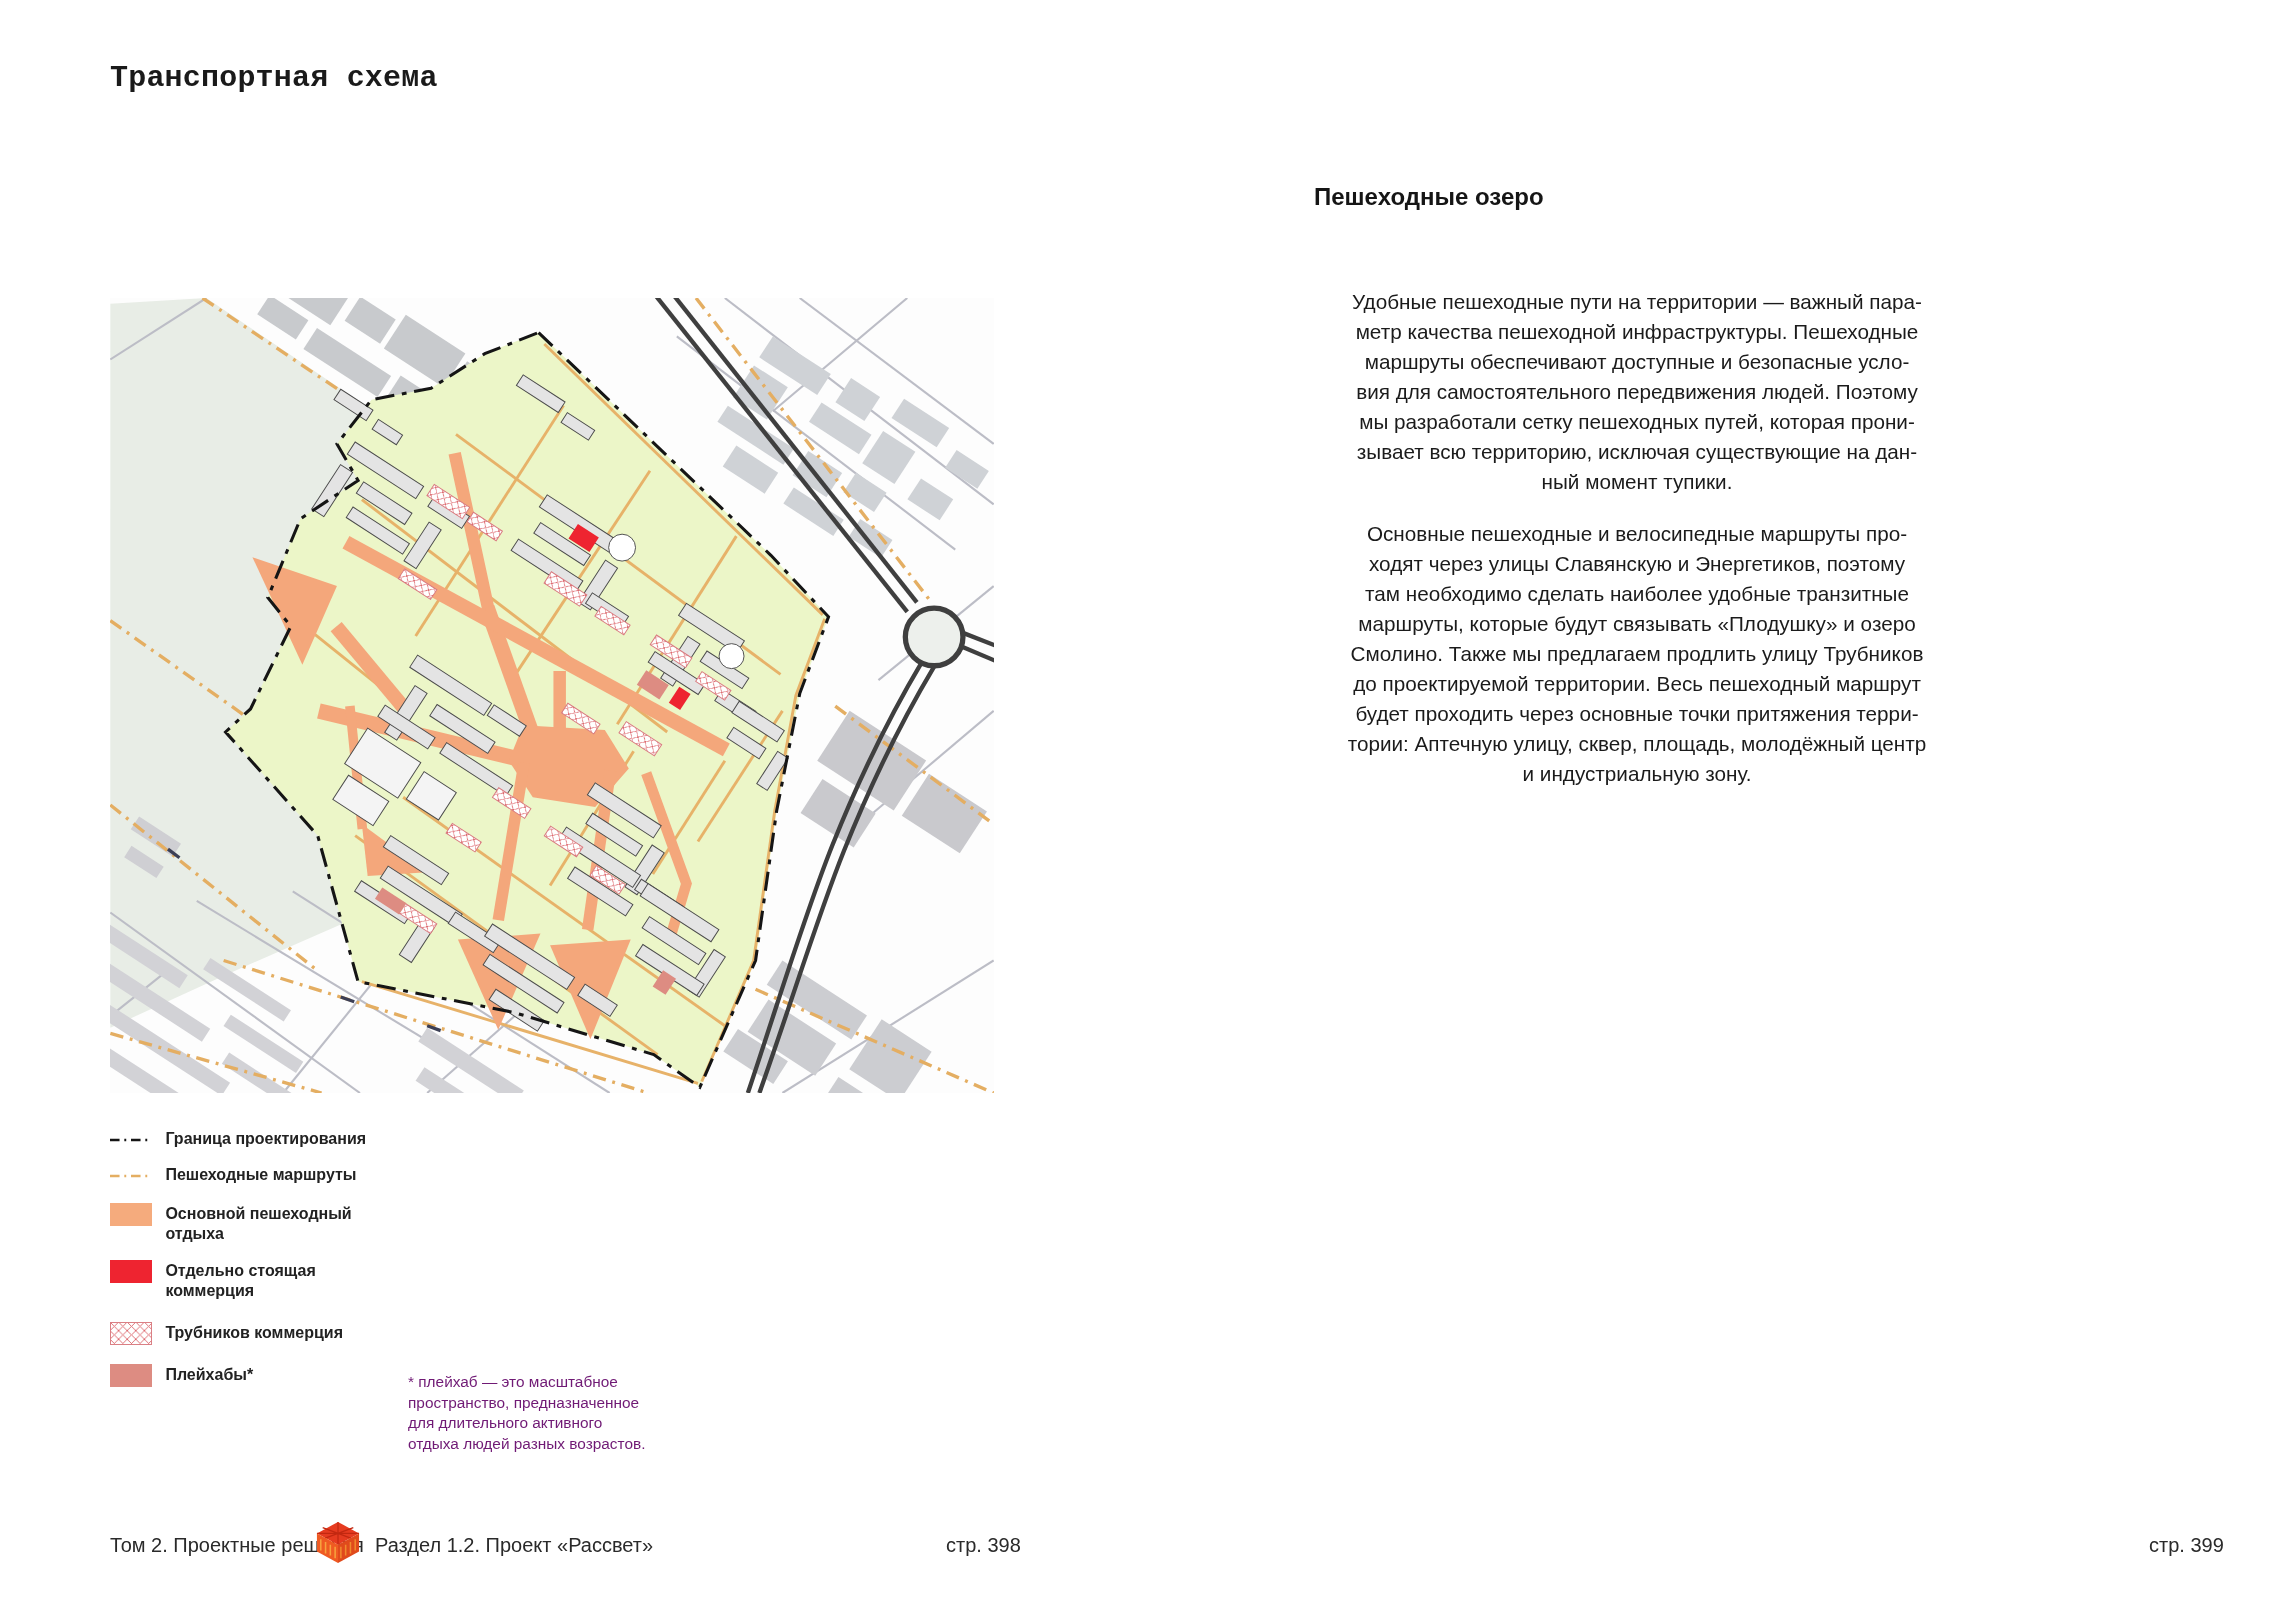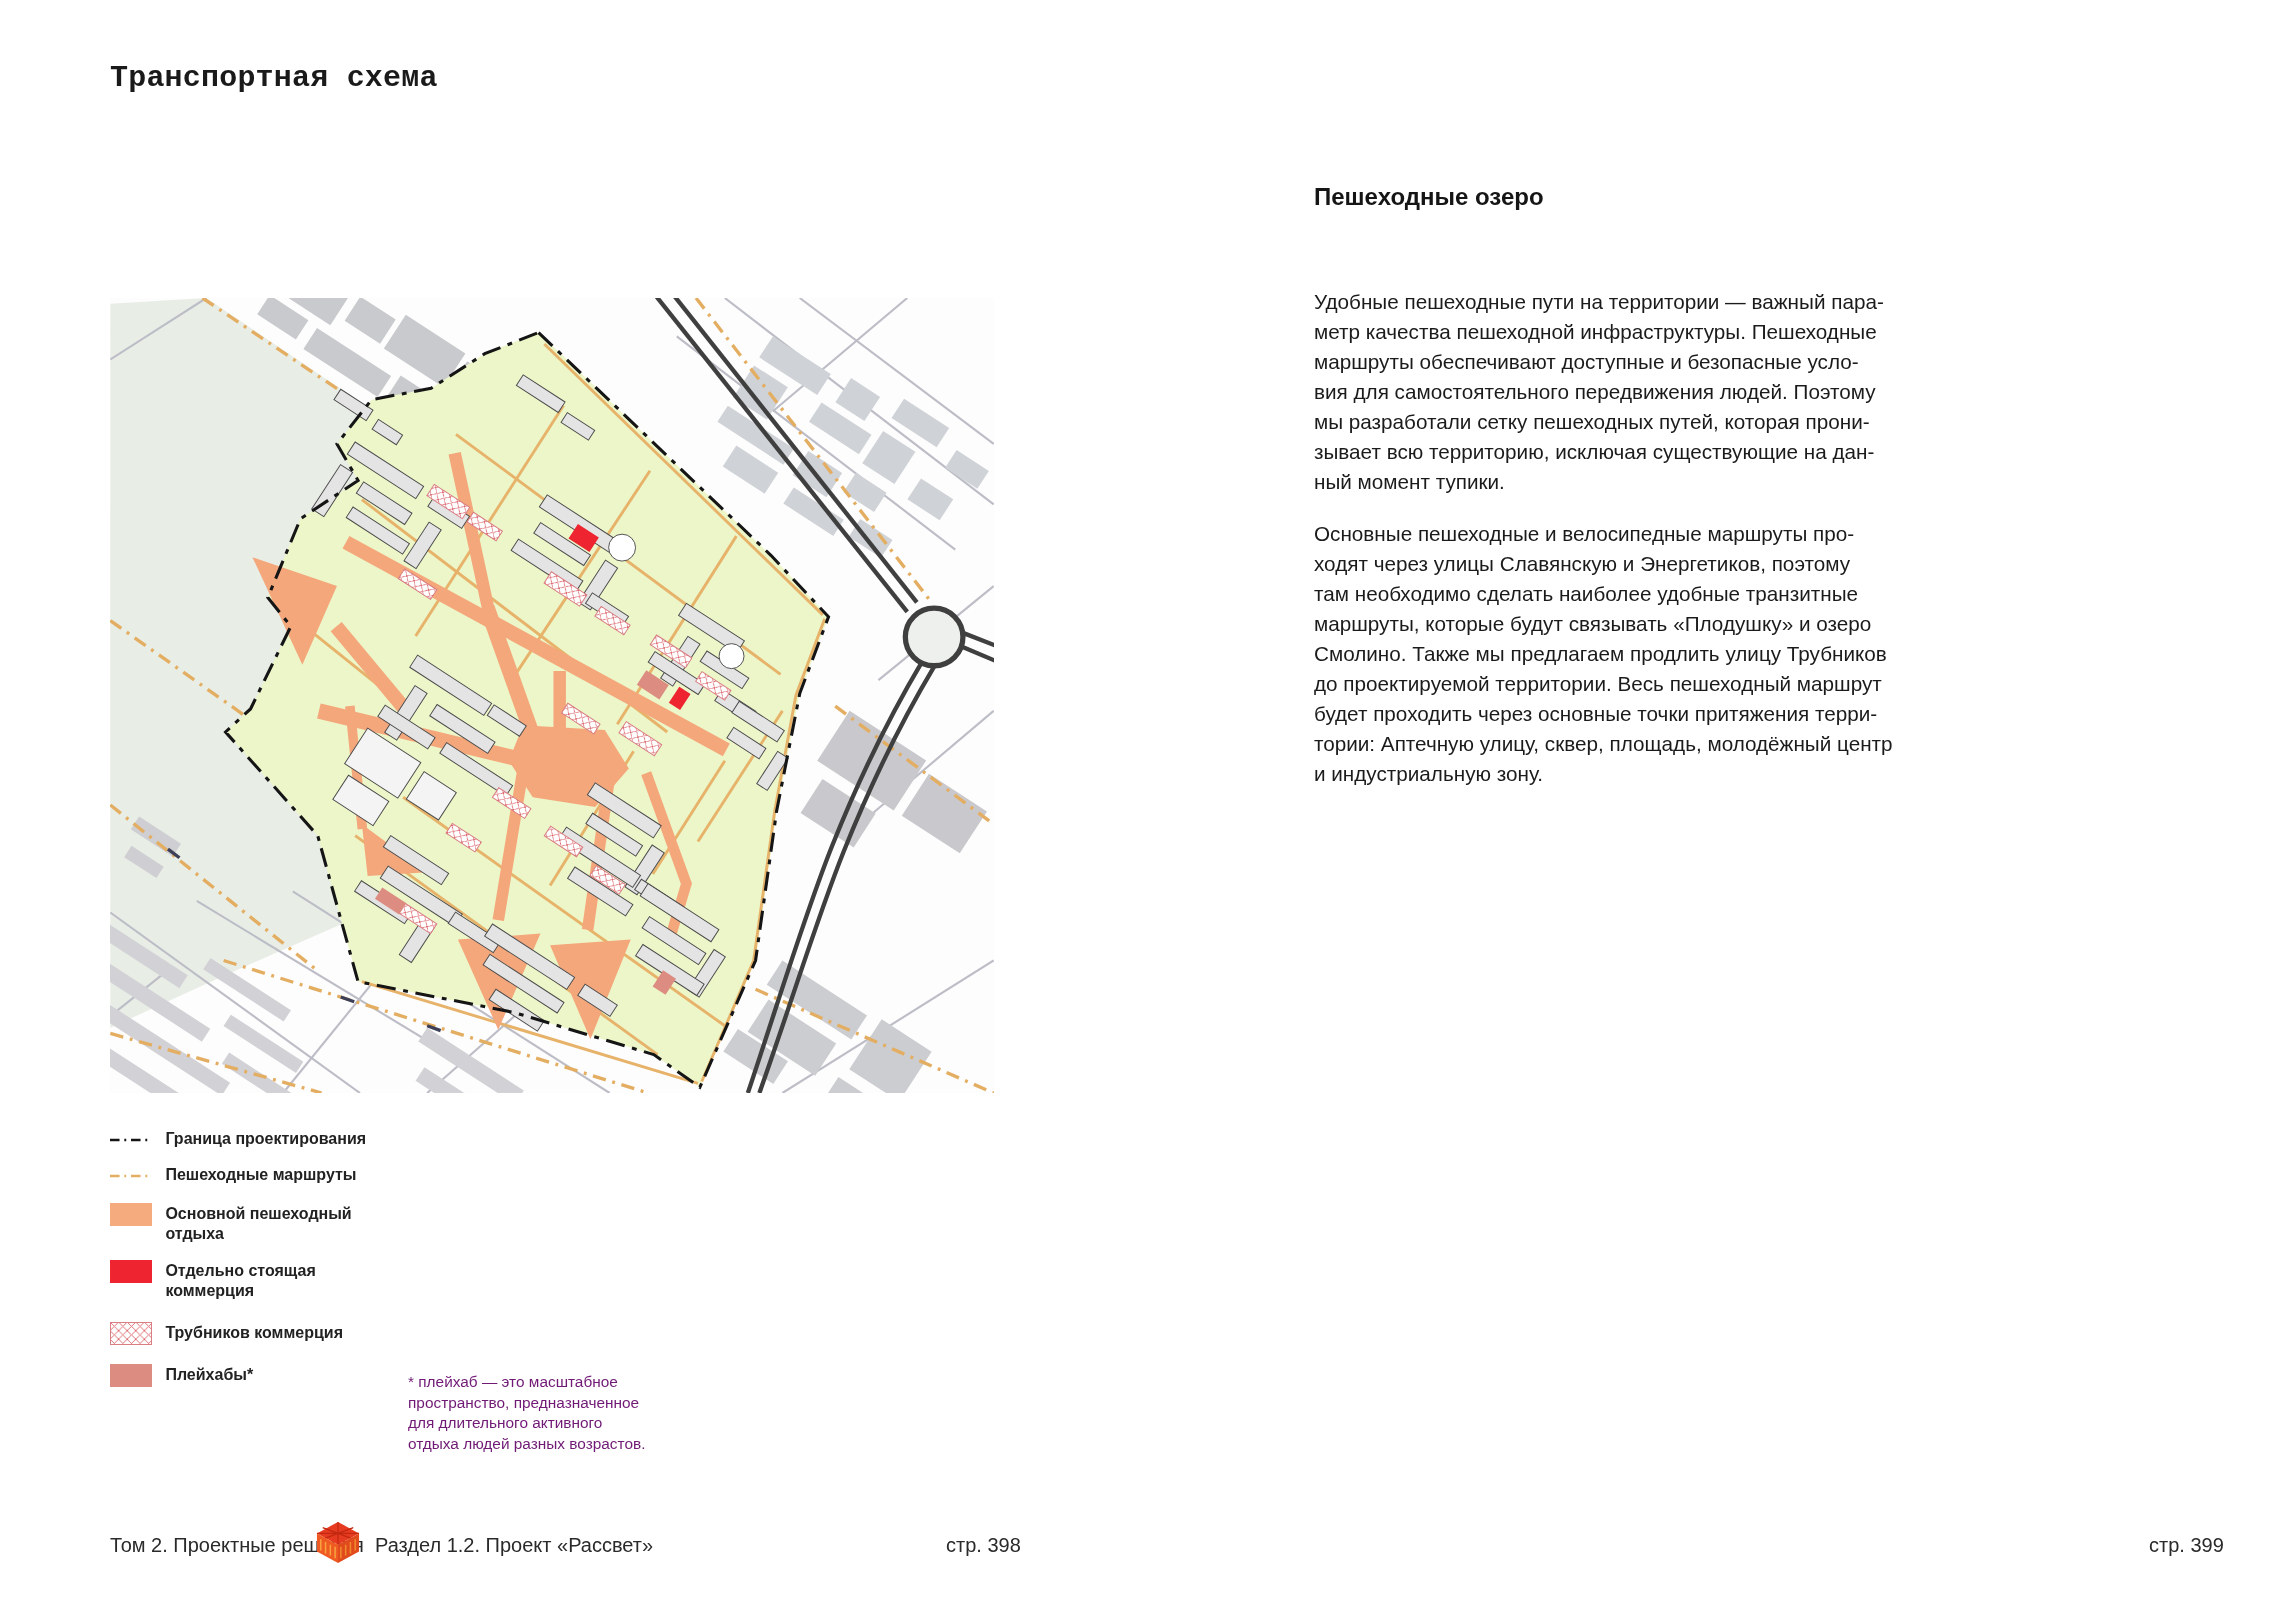--- a/index.html
+++ b/index.html
@@ -11,21 +11,21 @@
   
   .legend-row{position:absolute;left:110px;display:flex;align-items:flex-start;}
   .legend-key{width:42px;flex:0 0 42px;margin-right:13.4px;}
   .legend-label{font-size:16px;line-height:20px;color:#222;white-space:pre-line;padding-top:1px;font-weight:bold;}
   .swatch{width:42px;height:23px;}
   .keyline{width:42px;height:23px;display:flex;align-items:center;}
   .footnote{left:408px;top:1372px;width:288px;font-size:15.4px;line-height:20.7px;color:#701a75;white-space:pre-line;}
   
   .article{left:1314px;top:183px;width:646px;}
   .article h2{margin:0;font-size:24px;font-weight:700;color:#151515;}
-  .article p{margin:0;font-size:20.7px;line-height:30px;color:#1b1b1b;white-space:pre-line;}
+  .article p{margin:0;font-size:20.7px;line-height:30px;color:#1b1b1b;white-space:pre-line;text-align:center;}
   .article p.p1{margin-top:76px;}
   .article p.p2{margin-top:22px;}
   
   .footer-text{font-size:20px;color:#2a2a2a;}
   .logo{left:315px;top:1520px;width:46px;height:44px;}
 </style>
 </head>
 <body>
 
 <div class="abs page-title">Транспортная схема</div>

